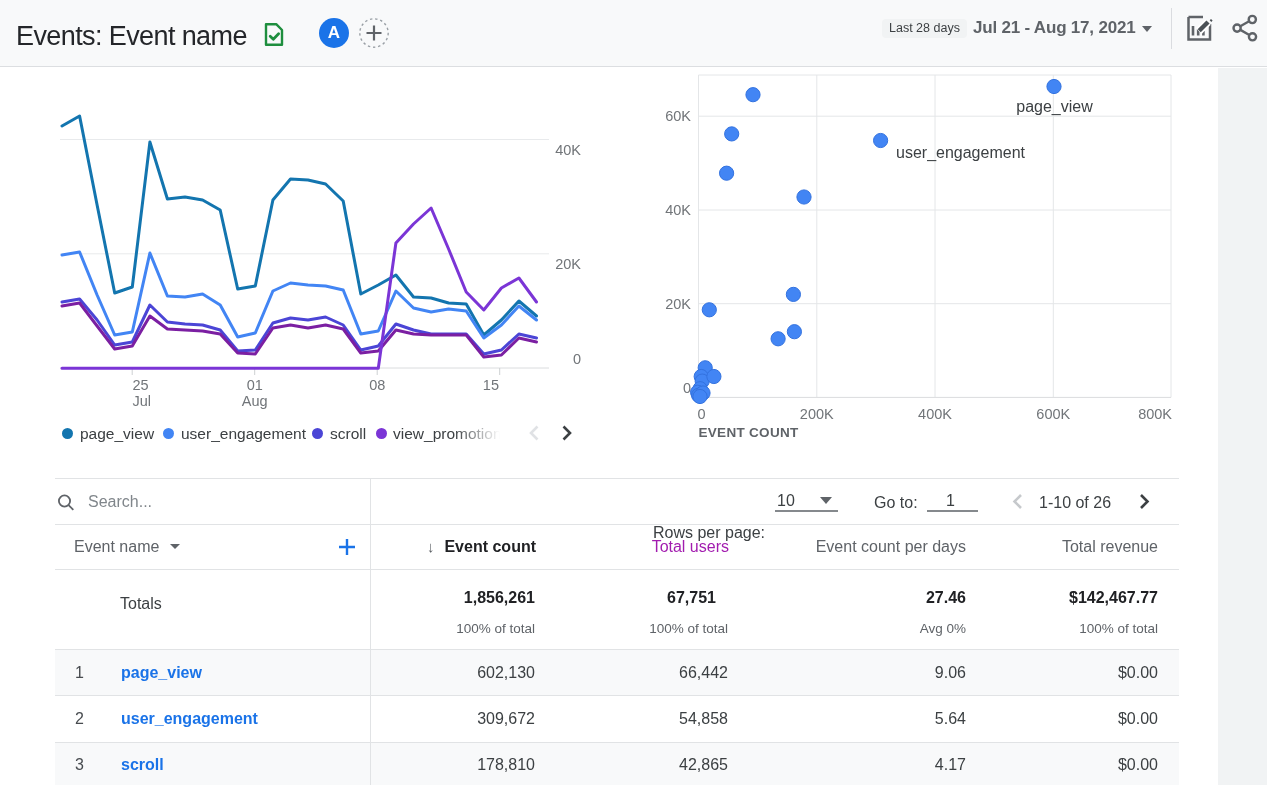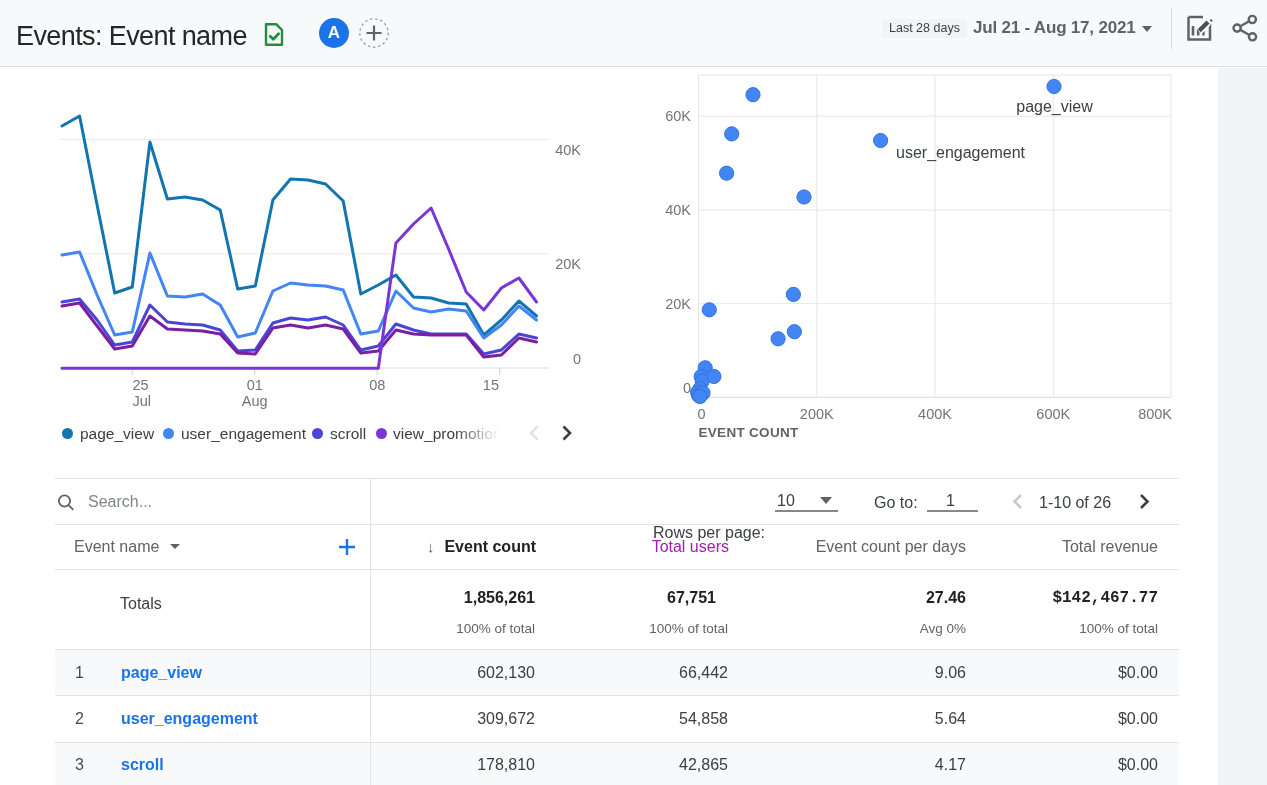--- a/index.html
+++ b/index.html
@@ -172,21 +172,21 @@
 <div class="txt" style="left:427px;top:538px;font-size:15px;color:#5f6368;">↓</div>
 <div class="txt r" style="left:336px;top:538px;width:200px;font-size:16px;font-weight:bold;color:#202124;">Event count</div>
 <div class="txt r" style="left:529px;top:538px;width:200px;font-size:16px;color:#a21caf;">Total users</div>
 <div class="txt r" style="left:766px;top:538px;width:200px;font-size:16px;color:#5f6368;">Event count per days</div>
 <div class="txt r" style="left:958px;top:538px;width:200px;font-size:16px;color:#5f6368;">Total revenue</div>
 
 <div class="txt" style="left:120px;top:595px;font-size:16px;color:#3c4043;">Totals</div>
 <div class="txt r" style="left:335px;top:589px;width:200px;font-size:16px;font-weight:bold;color:#202124;">1,856,261</div>
 <div class="txt r" style="left:516px;top:589px;width:200px;font-size:16px;font-weight:bold;color:#202124;">67,751</div>
 <div class="txt r" style="left:766px;top:589px;width:200px;font-size:16px;font-weight:bold;color:#202124;">27.46</div>
-<div class="txt r" style="left:958px;top:589px;width:200px;font-size:16px;font-weight:bold;color:#202124;font-family:Liberation Mono, monospace;">$142,467.77</div>
+<div class="txt r" style="left:958px;top:589px;width:200px;font-size:16px;font-weight:bold;color:#202124;">$142,467.77</div>
 <div class="txt r" style="left:335px;top:621px;width:200px;font-size:13.5px;color:#5f6368;">100% of total</div>
 <div class="txt r" style="left:528px;top:621px;width:200px;font-size:13.5px;color:#5f6368;">100% of total</div>
 <div class="txt r" style="left:766px;top:621px;width:200px;font-size:13.5px;color:#5f6368;">Avg 0%</div>
 <div class="txt r" style="left:958px;top:621px;width:200px;font-size:13.5px;color:#5f6368;">100% of total</div>
 
 <div class="txt" style="left:75px;top:664px;font-size:16px;color:#474b4f;">1</div>
 <div class="txt" style="left:121px;top:664px;font-size:16px;font-weight:bold;color:#1a73e8;">page_view</div>
 <div class="txt r" style="left:335px;top:664px;width:200px;font-size:16px;color:#3c4043;">602,130</div>
 <div class="txt r" style="left:528px;top:664px;width:200px;font-size:16px;color:#3c4043;">66,442</div>
 <div class="txt r" style="left:766px;top:664px;width:200px;font-size:16px;color:#3c4043;">9.06</div>

